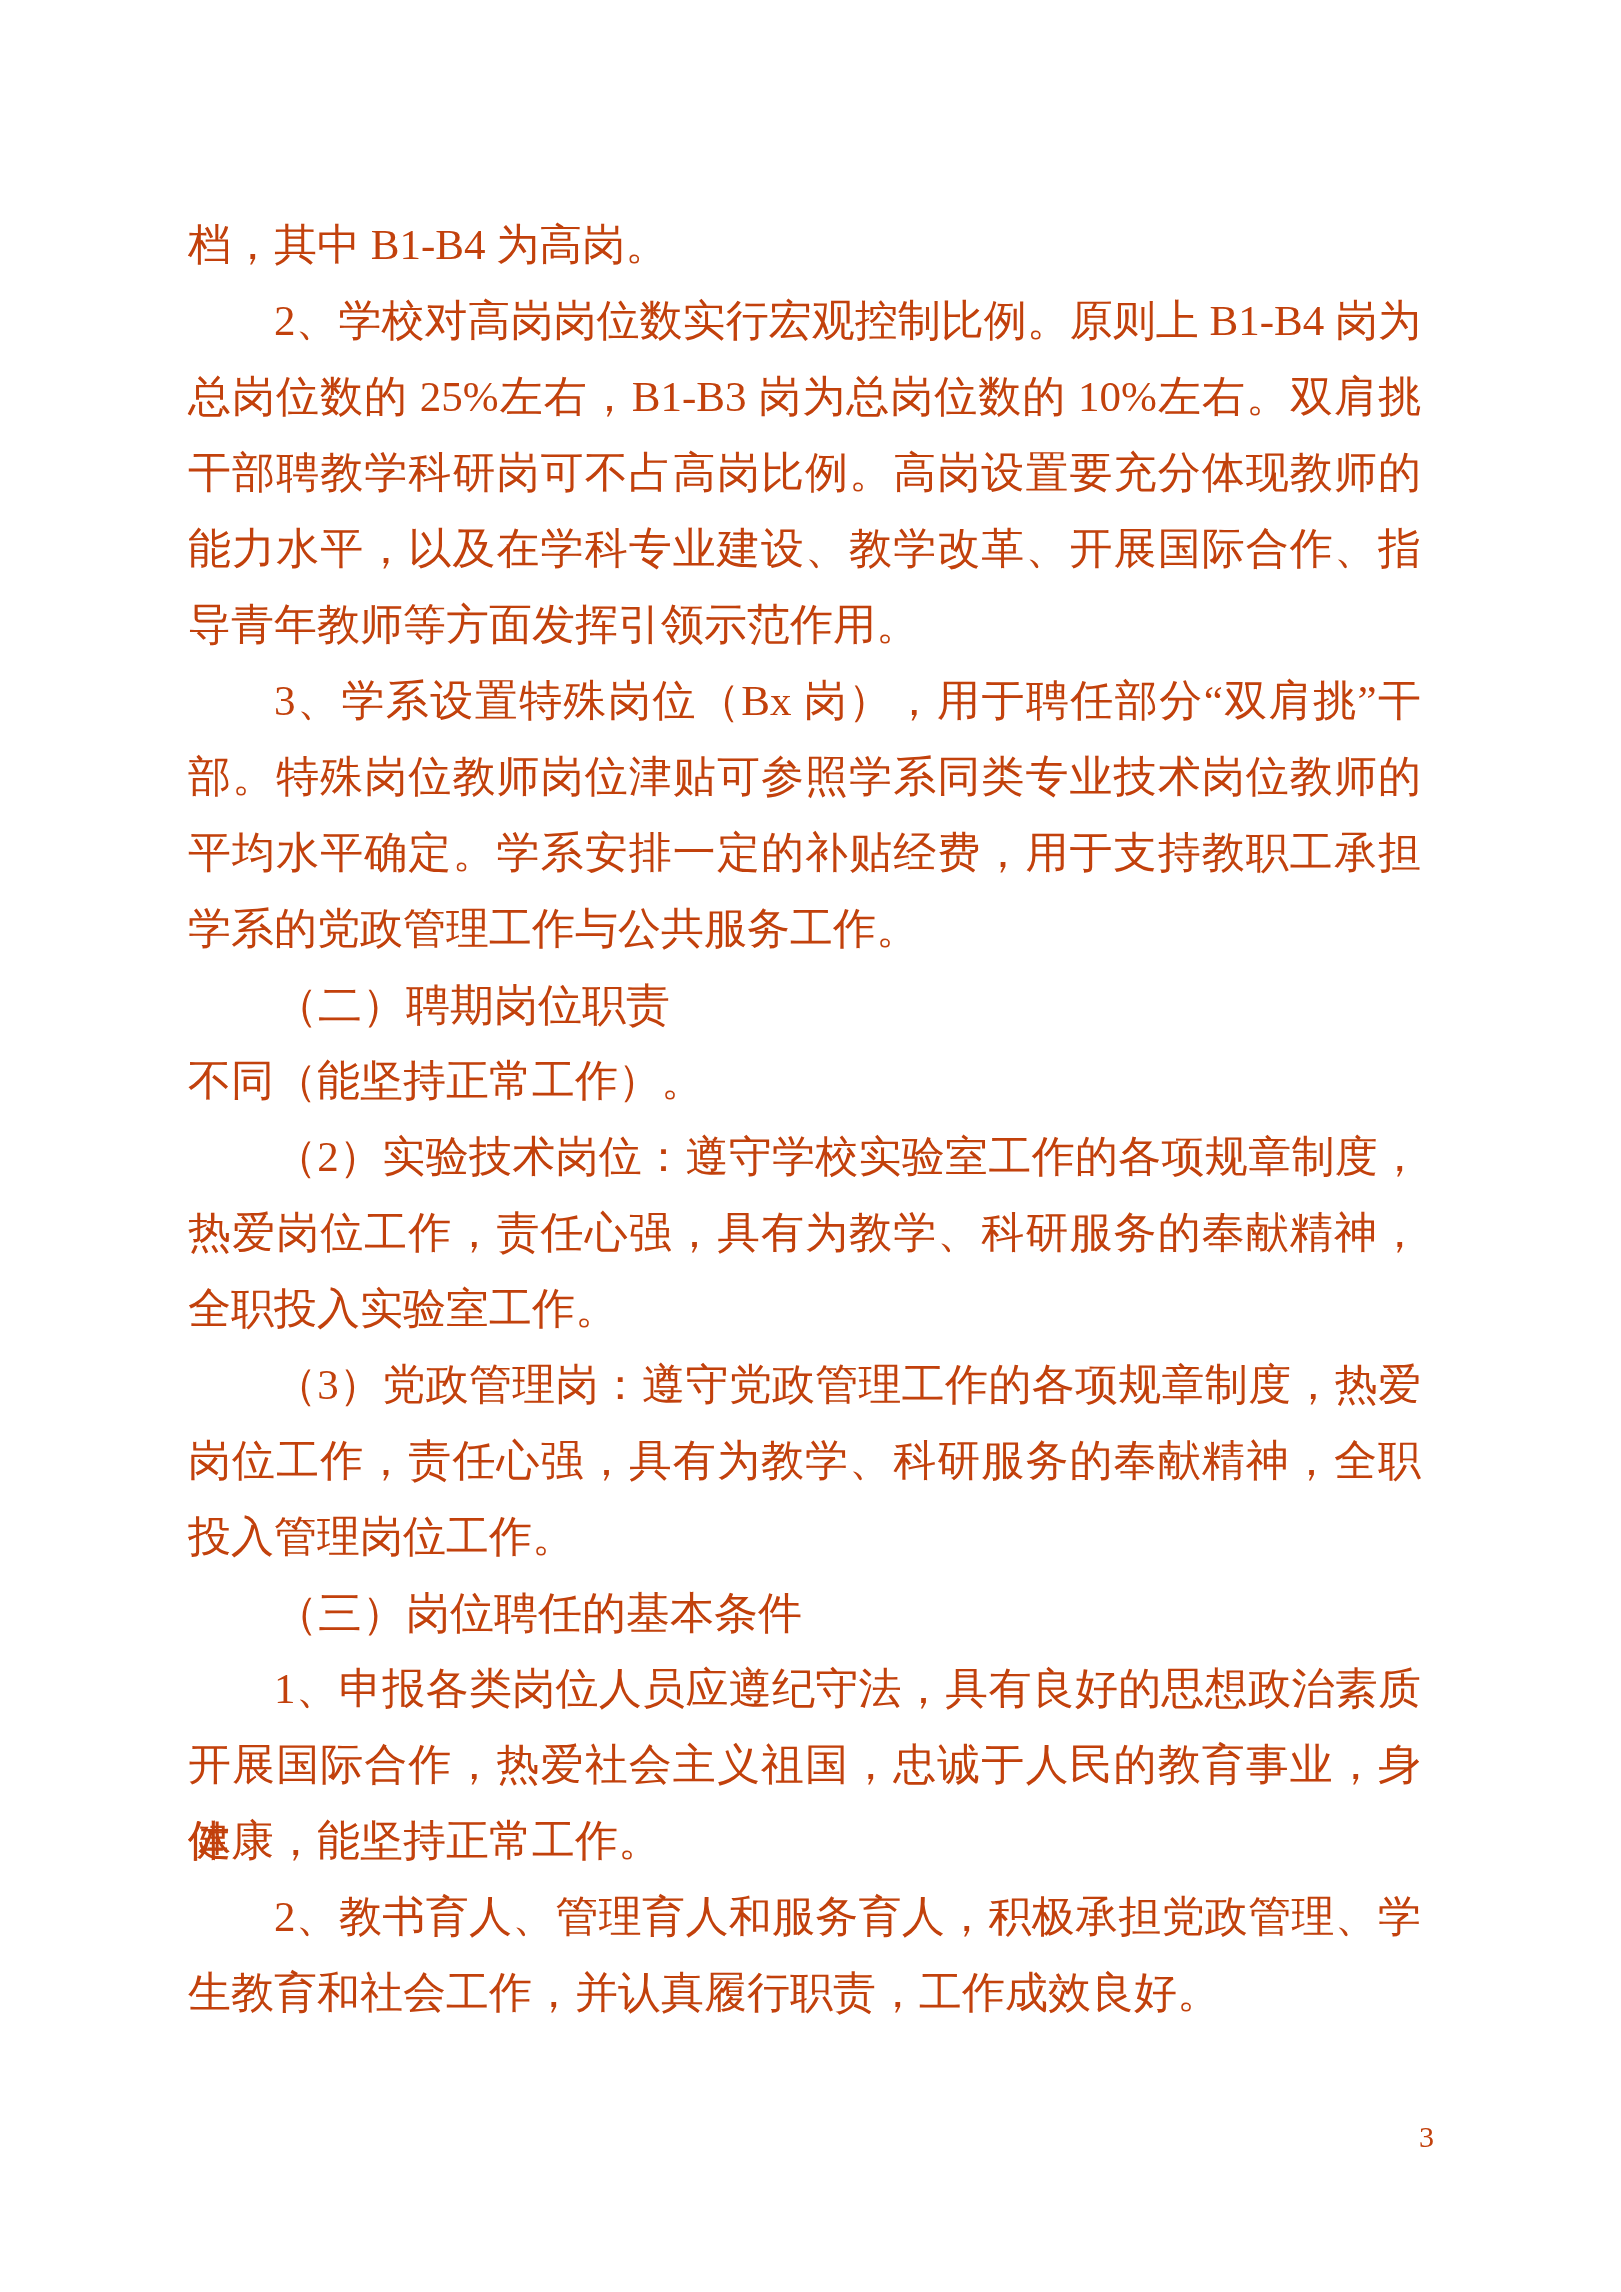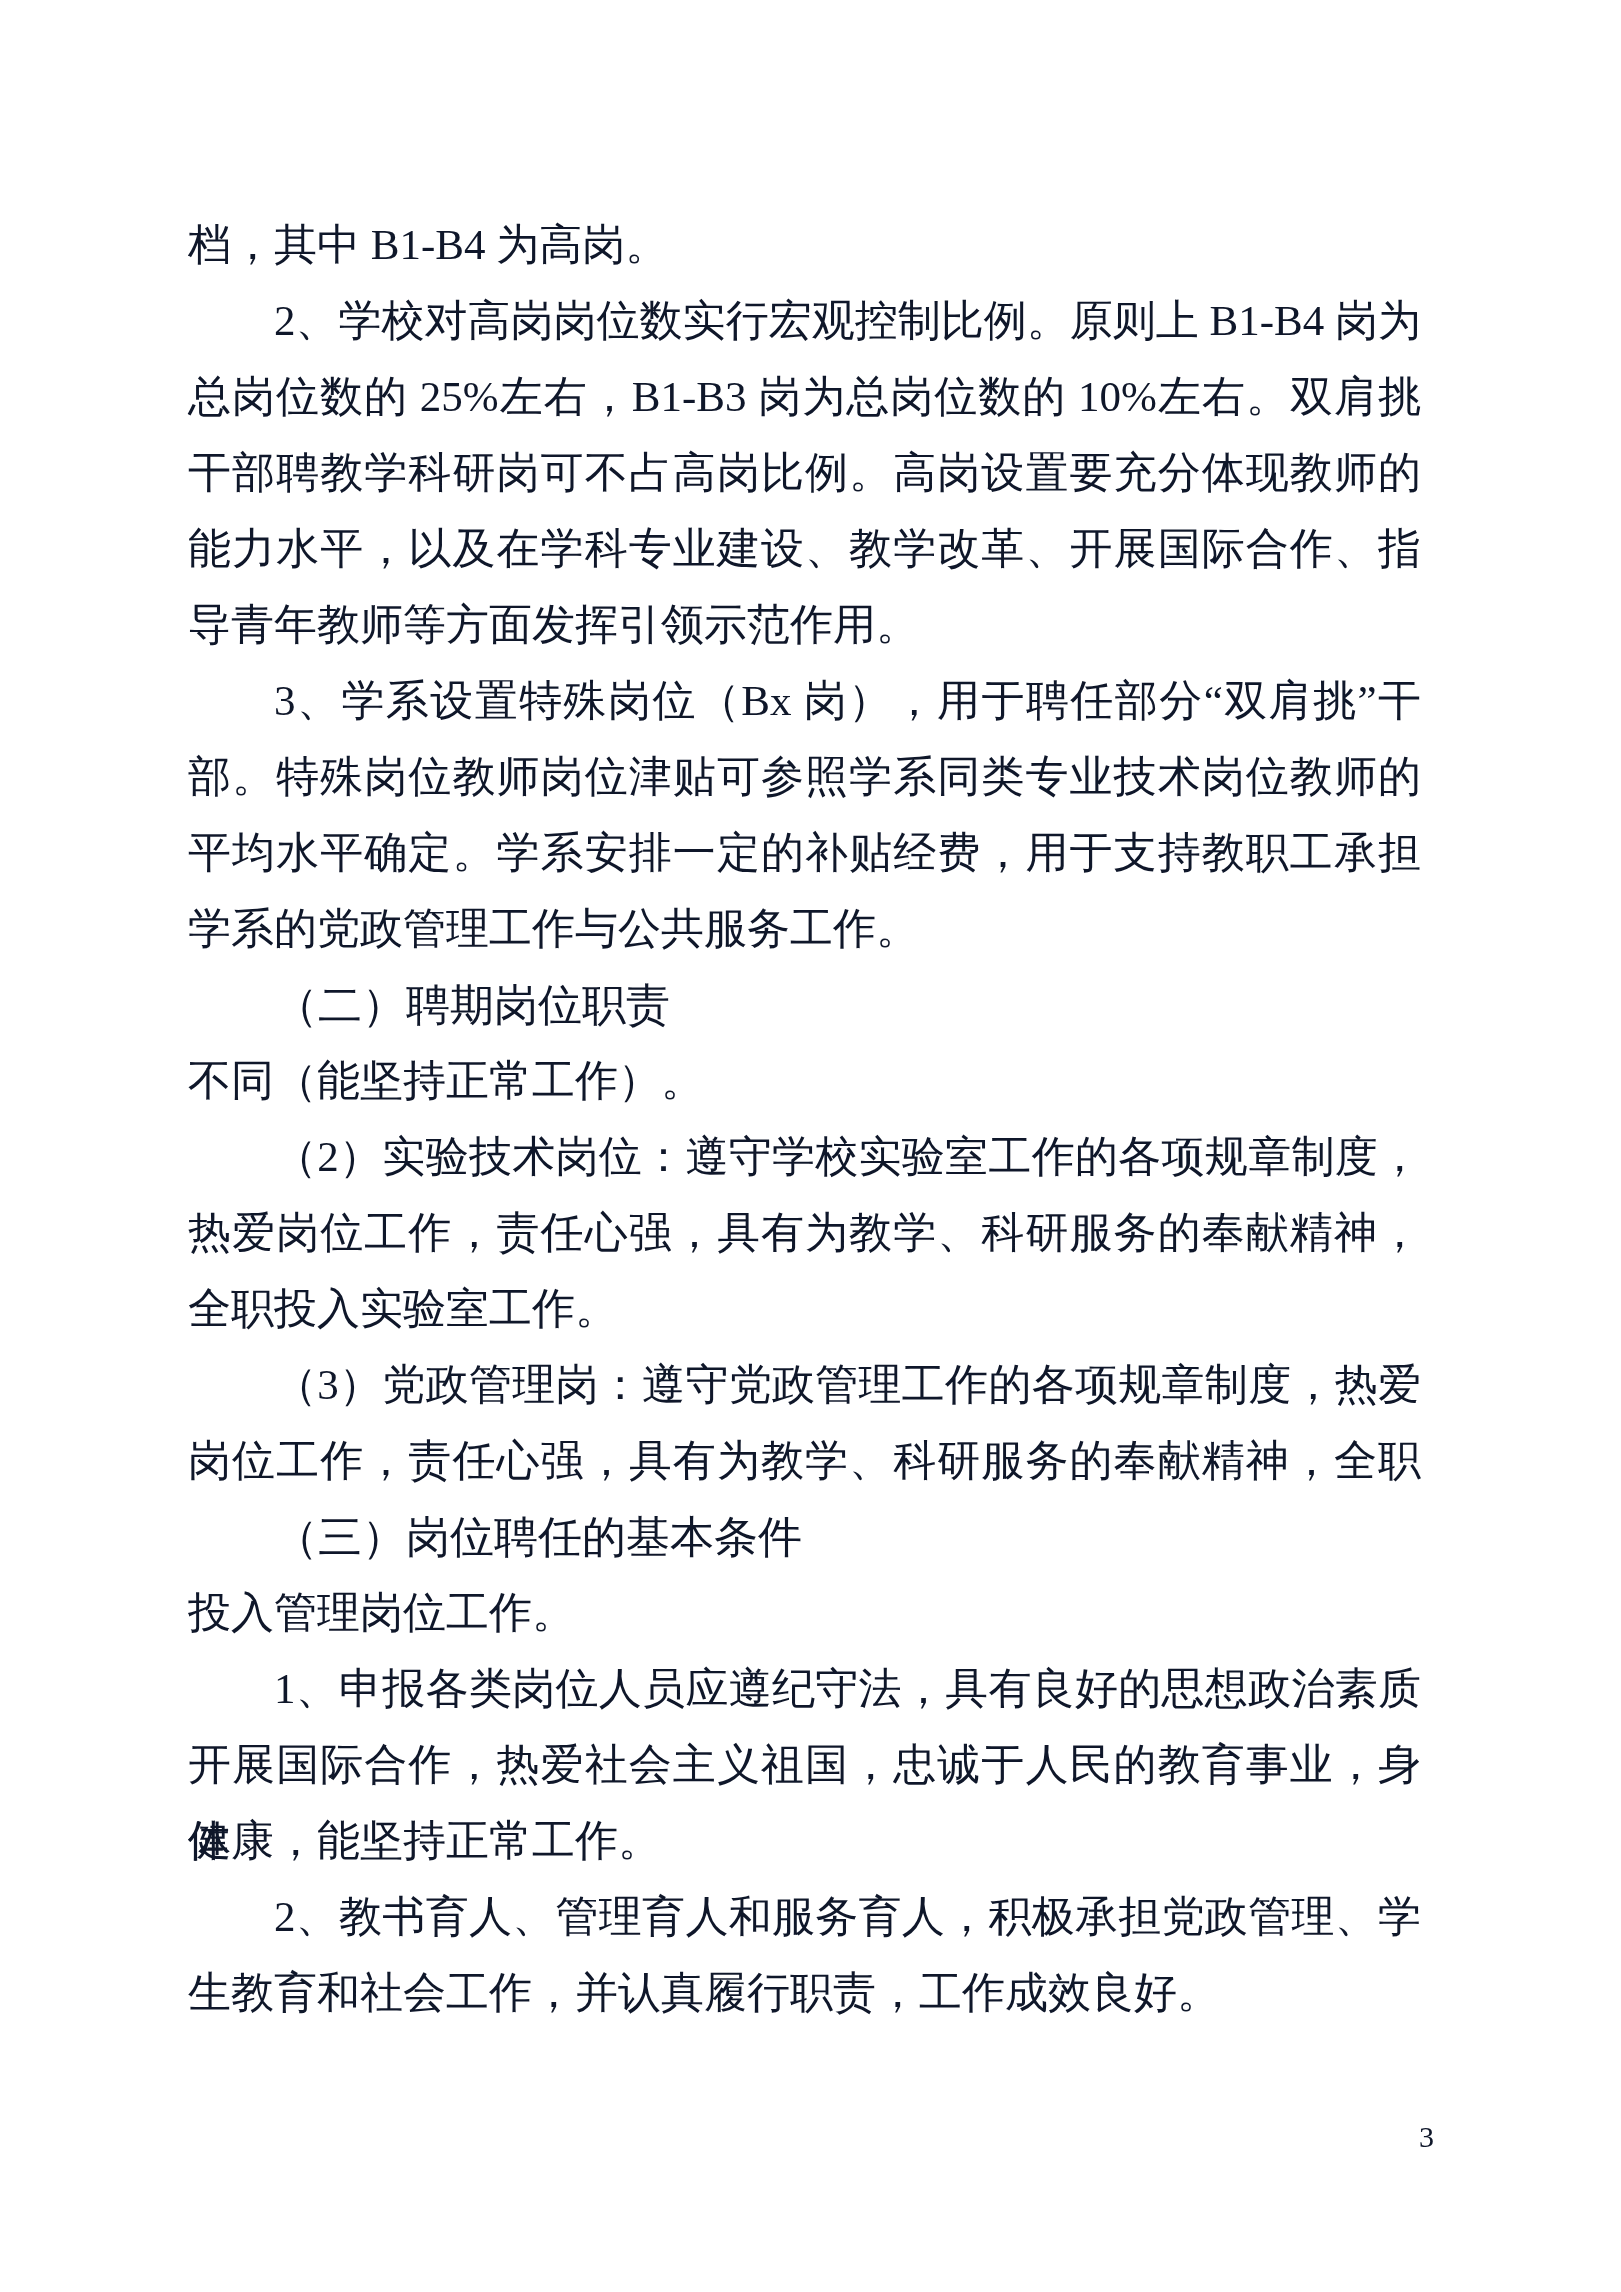--- a/index.html
+++ b/index.html
@@ -5,21 +5,21 @@
   html, body {
     margin: 0;
     padding: 0;
     background: #ffffff;
   }
   .page {
     position: relative;
     width: 1621px;
     height: 2293px;
     background: #ffffff;
-    color: #0f172a;
+    color: #c2410c;
     overflow: hidden;
     font-family: "Liberation Serif", "DejaVu Serif", serif;
   }
   .doc-body {
     position: absolute;
     left: 188px;
     top: 207px;
     width: 1233px;
   }
   .line {
@@ -69,22 +69,22 @@
     <div class="line justify">部。特殊岗位教师岗位津贴可参照学系同类专业技术岗位教师的</div>
     <div class="line justify">平均水平确定。学系安排一定的补贴经费，用于支持教职工承担</div>
     <div class="line">学系的党政管理工作与公共服务工作。</div>
     <div class="line indent heading">（二）聘期岗位职责</div>
     <div class="line">不同（能坚持正常工作）。</div>
     <div class="line indent justify">（2）实验技术岗位：遵守学校实验室工作的各项规章制度，</div>
     <div class="line justify">热爱岗位工作，责任心强，具有为教学、科研服务的奉献精神，</div>
     <div class="line">全职投入实验室工作。</div>
     <div class="line indent justify">（3）党政管理岗：遵守党政管理工作的各项规章制度，热爱</div>
     <div class="line justify">岗位工作，责任心强，具有为教学、科研服务的奉献精神，全职</div>
+    <div class="line">投入管理岗位工作。</div>
     <div class="line indent heading">（三）岗位聘任的基本条件</div>
-    <div class="line">投入管理岗位工作。</div>
     <div class="line indent justify">1、申报各类岗位人员应遵纪守法，具有良好的思想政治素质</div>
     <div class="line justify">开展国际合作，热爱社会主义祖国，忠诚于人民的教育事业，身体</div>
     <div class="line">健康，能坚持正常工作。</div>
     <div class="line indent justify">2、教书育人、管理育人和服务育人，积极承担党政管理、学</div>
     <div class="line">生教育和社会工作，并认真履行职责，工作成效良好。</div>
   </div>
   <div class="page-number">3</div>
 </div>
 
 

